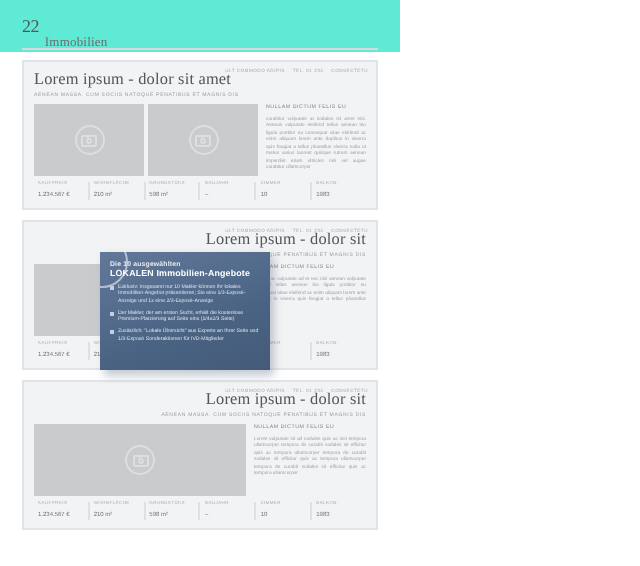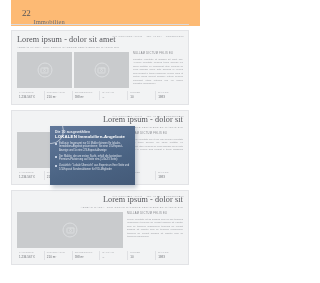--- a/index.html
+++ b/index.html
@@ -13,22 +13,21 @@
     position: relative;
     width: 200px; height: 283px;
     background: #ffffff;
   }
 
   
   .brandbar {
     position: absolute;
     left: 0; top: 0;
     width: 200px; height: 26px;
-    background: #fdba74;
-    margin-left: 11px;
+    background: #5eead4;
   }
   .brand-inner {
     display: flex;
     align-items: flex-start;
     gap: 3px;
     padding: 9px 0 0 11px;
   }
   .brand-num {
     font-family: "Liberation Serif", serif;
     font-size: 9px;

